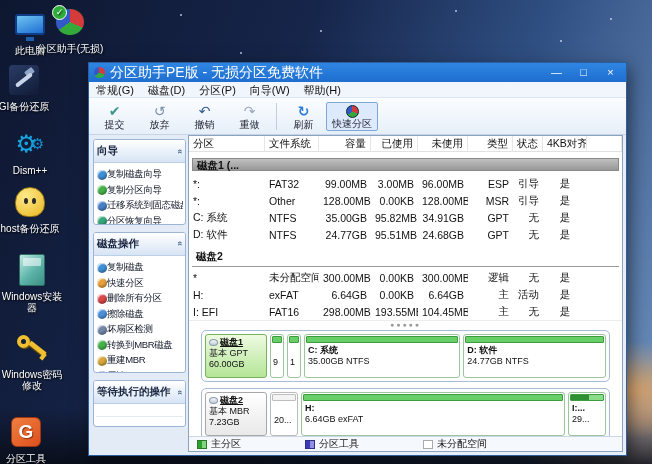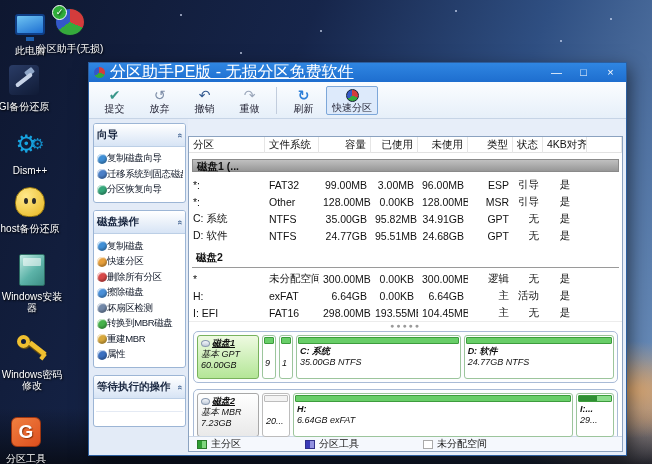--- a/index.html
+++ b/index.html
@@ -40,21 +40,21 @@
   .key .tooth{ position:absolute; left:26px; top:20px; width:4px; height:7px; background:#f0c030; transform:rotate(38deg);}
   .gbox{ width:30px; height:30px; border-radius:6px; background:linear-gradient(140deg,#f08040,#dd4f1e); border:1px solid #9c3510;
      color:#fff; font-weight:bold; font-size:19px; line-height:28px; text-align:center; text-shadow:1px 1px 1px #8a3008;}
 
   
   #appwin{ position:absolute; left:88px; top:62px; width:539px; height:394px;
     background:#e7eef9; border:1px solid #2c5e9e; box-shadow:3px 6px 16px rgba(0,0,0,.5);
     display:flex; flex-direction:column; font-size:11px; color:#111; }
   #titlebar{ height:19px; background:linear-gradient(#2f86e2,#1e6ecf); display:flex; align-items:center; padding:0 2px 0 5px; color:#fff; flex:none;}
   #titlebar .pie.small{ width:11px; height:11px; border:none; flex:none;}
-  #title-text{ flex:1; margin-left:5px; font-size:16px; white-space:nowrap; overflow:hidden;text-decoration:underline;}
+  #title-text{ flex:1; margin-left:5px; font-size:14px; white-space:nowrap; overflow:hidden;}
   .wbtn{ width:27px; height:17px; text-align:center; line-height:16px; font-size:11px; color:#fff; }
   #menubar{ height:16px; background:#f1f6fc; border-bottom:1px solid #dde6f2; display:flex; align-items:center; flex:none; }
   .menu-item{ padding:0 7px; font-size:11px; line-height:16px; }
   #toolbar{ height:37px; background:linear-gradient(#fbfdff,#e6eff9); border-bottom:1px solid #c6d4e6; display:flex; align-items:center; padding:0 3px; flex:none;}
   .tbtn{ width:45px; display:flex; flex-direction:column; align-items:center; justify-content:center; font-size:10px; color:#223; line-height:11px;}
   .tbtn .tico{ height:16px; font-size:14px; line-height:16px; }
   .tsep{ width:1px; height:27px; background:#c2cddd; margin:0 4px; }
   .tbtn.boxed{ border:1px solid #7da7d9; background:#ddeafb; border-radius:2px; padding:1px 4px; width:auto; min-width:52px;}
   .pie.tool{ width:13px; height:13px; margin-top:1px; }
 
@@ -68,34 +68,34 @@
   .collapse{ margin-left:auto; font-size:9px; color:#4a6a96; transform:rotate(90deg); line-height:9px;}
   .panel-b{ padding:4px 2px 5px 3px; }
   .sitem{ display:flex; align-items:center; height:15.5px; font-size:9.5px; letter-spacing:-0.4px; white-space:nowrap; overflow:hidden; color:#101828;}
   .orb{ width:10px; height:10px; border-radius:50%; flex:none; box-shadow:inset 1px 1px 1px rgba(255,255,255,.8), inset -1px -2px 2px rgba(0,0,0,.25);}
   .pend-b{ padding:2px; }
   .pend-row{ height:11px; background:#fff; border-bottom:1px solid #e4eaf4;}
   .pend-row:last-child{ border-bottom:none; height:12px;}
   #pending-panel{ margin-top:auto; margin-bottom:18px; }
 
   
-  #main{ flex:1; margin:17px 3px 3px 0; background:#fff; border:1px solid #8ba2c0; display:flex; flex-direction:column; min-width:0;}
+  #main{ flex:1; margin:0 3px 3px 0; background:#fff; border:1px solid #8ba2c0; display:flex; flex-direction:column; min-width:0;}
   .tgrid{ display:grid; grid-template-columns:76px 54px 52px 47px 50px 45px 30px 44px 1fr; align-items:center;}
   #thead{ height:16px; border-bottom:1px solid #e2e2e2; flex:none; }
   #thead .th{ font-size:10.5px; padding:0 4px; border-right:1px solid #e6e6e6; height:16px; line-height:15px; white-space:nowrap; overflow:hidden;}
   .al{ text-align:left;} .ar{ text-align:right;} .ac{ text-align:center;}
   .gbar{ height:13px; margin:6px 3px 4px 3px; background:linear-gradient(#c0c0c0,#979797); border:1px solid #8a8a8a;
      font-size:10.5px; font-weight:bold; color:#101010; line-height:12px; padding:0 4px; }
   .g2bar{ margin:7px 3px 2px 3px; font-size:10.5px; font-weight:bold; border-bottom:1px solid #9a9a9a; padding:0 4px 2px;}
   .trow{ height:17px; font-size:10.5px; }
   .trow .td{ padding:0 4px; white-space:nowrap; overflow:hidden; }
   #splitter{ height:9px; border-top:1px solid #ececec; color:#9a9a9a; text-align:center; font-size:7px; line-height:8px; letter-spacing:2px; flex:none;}
 
   
-  #diskmap{ flex:1; padding:1px 4px 0; min-height:0;font-style:italic;}
+  #diskmap{ flex:1; padding:1px 12px 0; min-height:0;}
   .diskrow{ border:1px solid #a9bbd6; border-radius:5px; background:#fcfdfe; padding:3px; display:flex; gap:3px; height:52px; margin-bottom:6px;}
   .dlabel{ width:62px; flex:none; border-radius:3px; font-size:9px; line-height:11px; padding:2px 3px; white-space:nowrap; overflow:hidden;}
   .dlabel.sel{ background:linear-gradient(#eefae1,#b4e697); border:1px solid #78b25c; }
   .dlabel.plain{ background:linear-gradient(#ffffff,#e9e9e9); border:1px solid #a8a8a8; }
   .dname{ font-weight:bold; text-decoration:underline; display:flex; align-items:center; gap:2px;}
   .dglyph{ width:9px; height:7px; border-radius:50%; background:linear-gradient(#f4f7fb,#c2ccda); border:1px solid #8a9ab0; flex:none;}
   .pblock{ position:relative; border:1px solid #9cc59c; border-radius:3px; background:#fff; padding:10px 3px 0; font-size:9px; line-height:10.5px; overflow:hidden; white-space:nowrap;}
   .pblock .strip{ position:absolute; top:1px; left:1px; right:1px; height:7px; background:#68ce68; border:1px solid #3d9c3d; border-radius:1px;}
   .pblock.unalloc{ border-color:#bcbcbc; }
   .pblock.unalloc .strip{ background:#f3f3f3; border-color:#bdbdbd; }
@@ -178,20 +178,27 @@
   <div id="appwin">
 
     <div id="titlebar">
       <div class="pie small" style="width:11px;height:11px"></div>
       <div id="title-text">分区助手PE版 - 无损分区免费软件</div>
       <div class="wbtn">—</div>
       <div class="wbtn">□</div>
       <div class="wbtn">×</div>
     </div>
 
+    <div id="menubar">
+      <div class="menu-item">常规(G)</div>
+      <div class="menu-item">磁盘(D)</div>
+      <div class="menu-item">分区(P)</div>
+      <div class="menu-item">向导(W)</div>
+      <div class="menu-item">帮助(H)</div>
+    </div>
 
     <div id="toolbar">
       <div class="tbtn">
         <div class="tico" style="color:#3a978b">✔</div>
         <div>提交</div>
       </div>
       <div class="tbtn">
         <div class="tico" style="color:#7e8ea8">↺</div>
         <div>放弃</div>
       </div>
@@ -220,20 +227,24 @@
 
         <div class="panel">
           <div class="panel-h">
             <span>向导</span>
             <span class="collapse">«</span>
           </div>
           <div class="panel-b">
             <div class="sitem">
               <span class="orb" style="background-color:#3f8fd6"></span>
               <span>复制磁盘向导</span>
+            </div>
+            <div class="sitem">
+              <span class="orb" style="background-color:#46b24a"></span>
+              <span>复制分区向导</span>
             </div>
             <div class="sitem">
               <span class="orb" style="background-color:#4a7fc8"></span>
               <span>迁移系统到固态磁盘</span>
             </div>
             <div class="sitem">
               <span class="orb" style="background-color:#35a77a"></span>
               <span>分区恢复向导</span>
             </div>
           </div>

